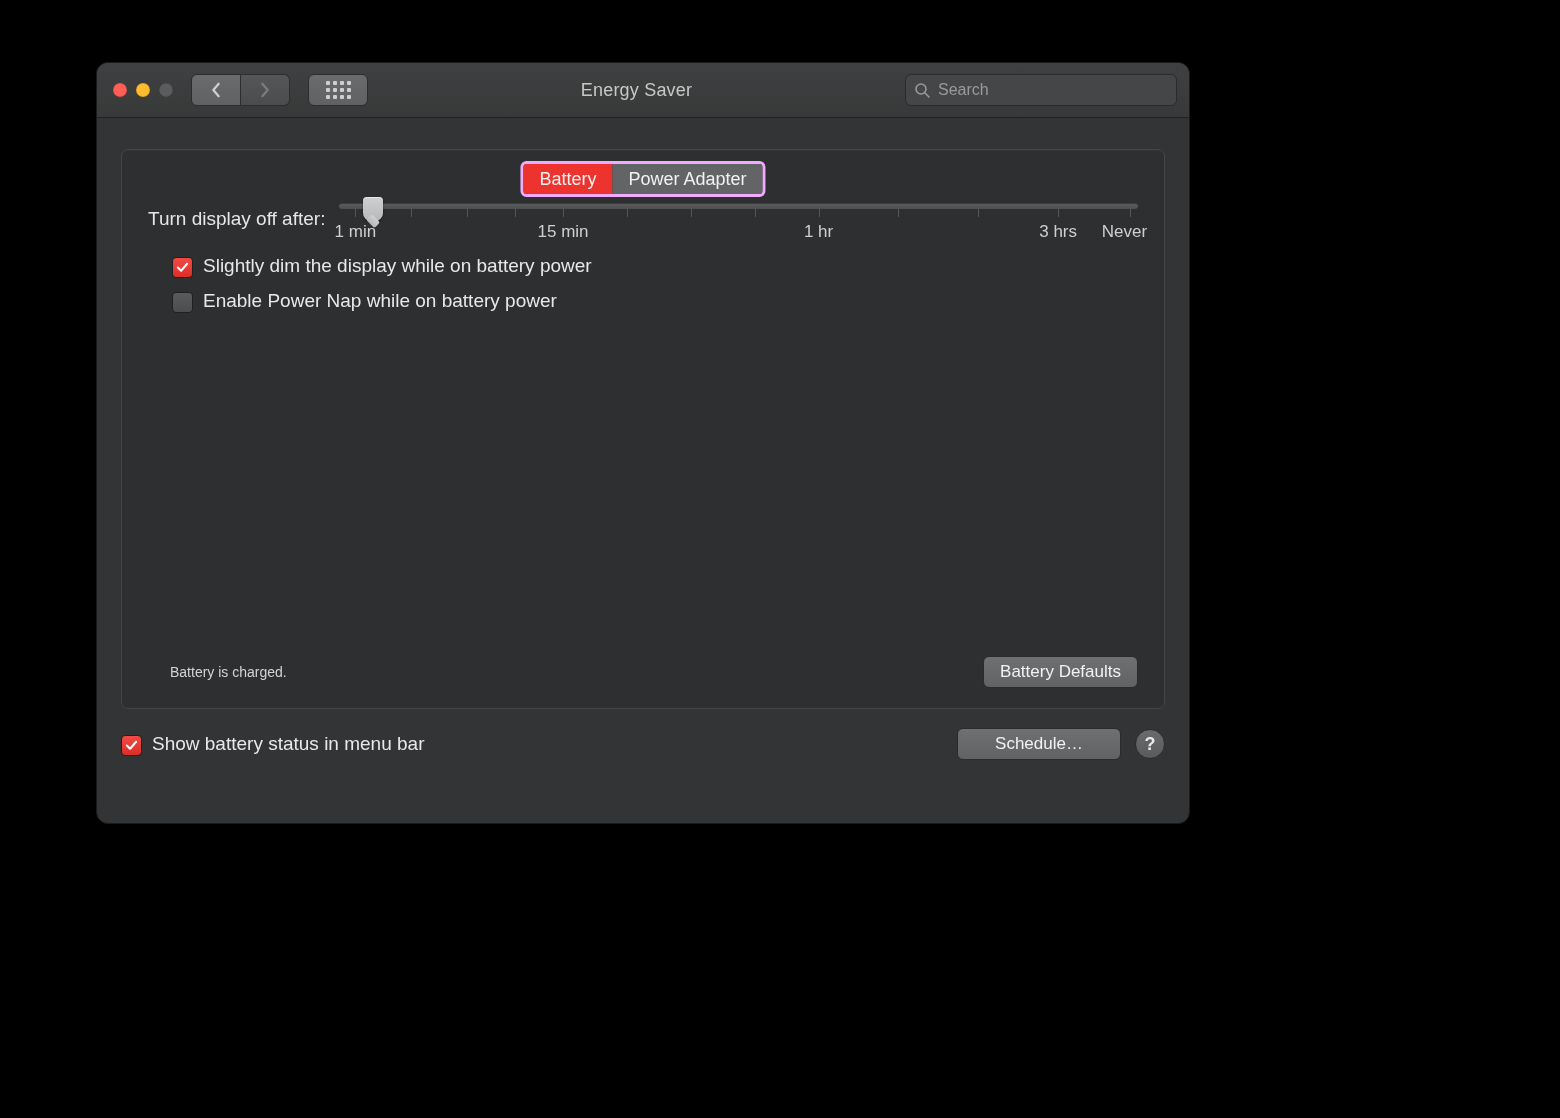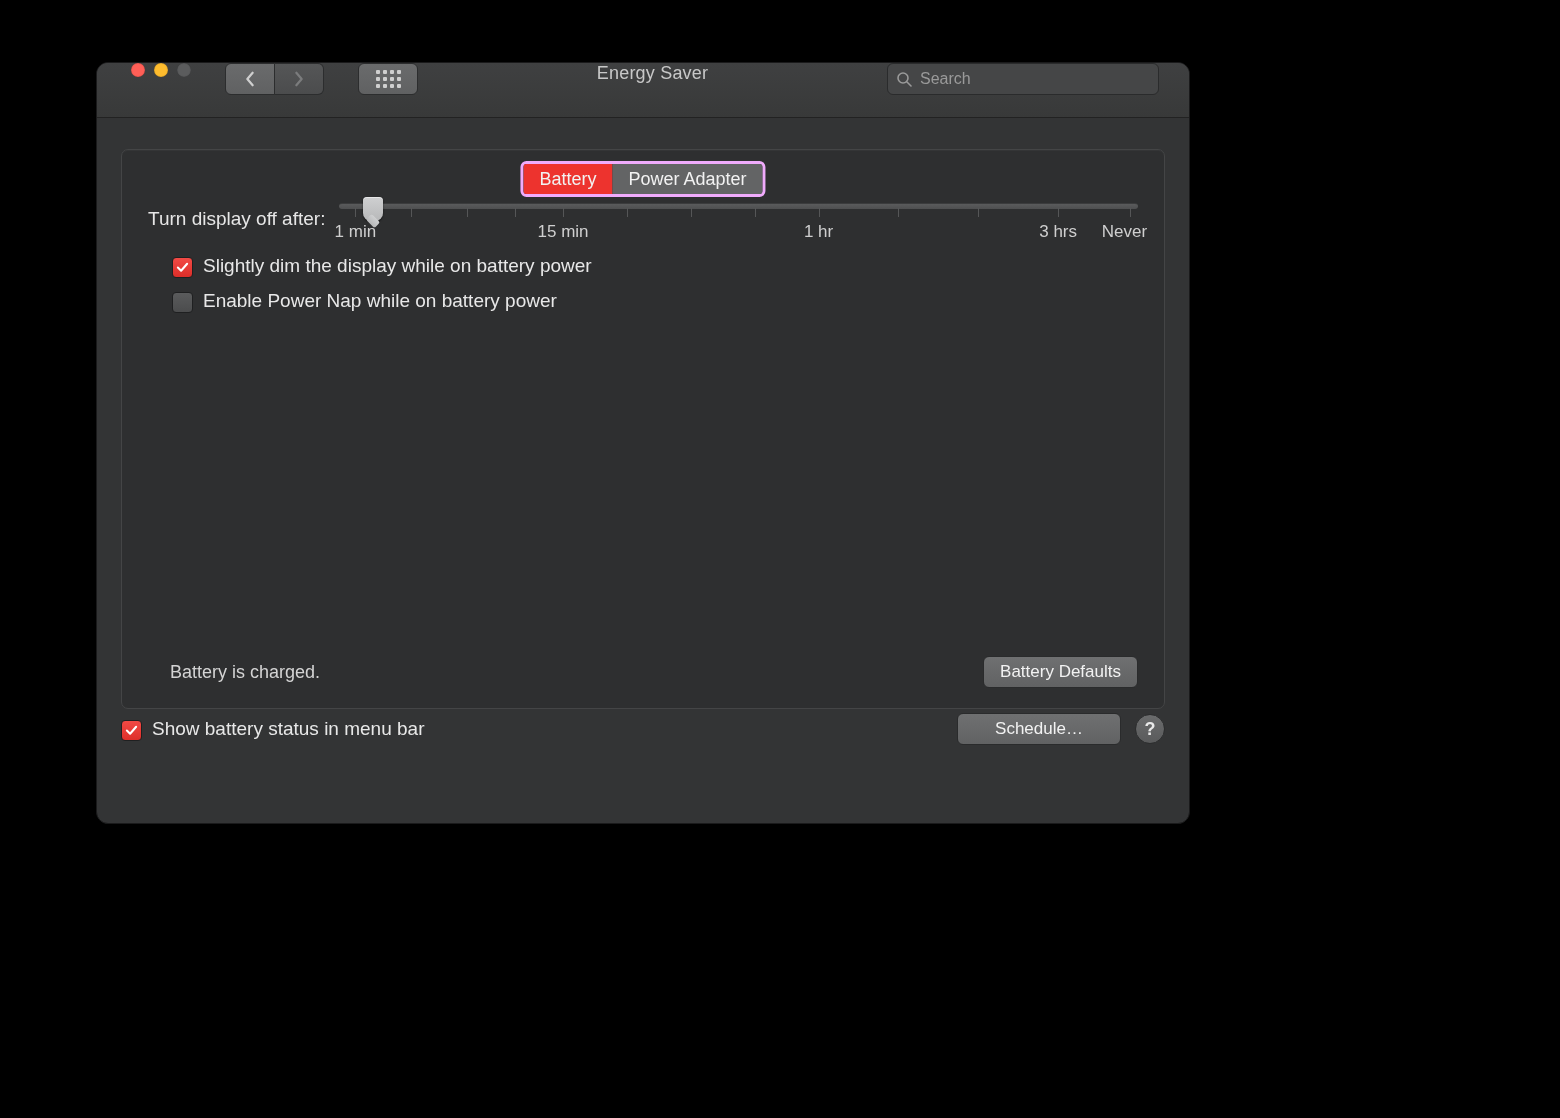--- a/index.html
+++ b/index.html
@@ -21,21 +21,21 @@
     --tick:#555657;
   }
   html,body{margin:0;padding:0;background:var(--bg);width:1560px;height:1118px;font-family:-apple-system,BlinkMacSystemFont,"Helvetica Neue",Arial,sans-serif;color:var(--text);font-size:18px;-webkit-font-smoothing:antialiased}
   .window{
     position:absolute;left:96px;top:62px;width:1092px;height:760px;
     background:var(--panel);border:1px solid var(--panel-border);border-radius:12px;
     box-shadow:0 30px 60px rgba(0,0,0,.6),0 0 0 1px rgba(0,0,0,.6);
     overflow:hidden;
   }
   
-  .toolbar{height:54px;display:flex;align-items:flex-start;padding:0 30px;gap:24px;background:linear-gradient(#3f4041,#383939);border-bottom:1px solid #222}
+  .toolbar{height:54px;display:flex;align-items:center;padding:0 12px;gap:8px;background:linear-gradient(#3f4041,#383939);border-bottom:1px solid #222}
   .traffic{display:flex;gap:9px;margin-left:4px}
   .dot{width:14px;height:14px;border-radius:50%;box-shadow:inset 0 0 1px rgba(0,0,0,.5)}
   .dot.red{background:#ff5f57}
   .dot.yellow{background:#febc2e}
   .dot.gray{background:#5b5c5d}
   .navbtns{display:flex;margin-left:10px}
   .nvbtn{width:48px;height:30px;background:linear-gradient(#6a6b6c,#606162);display:flex;align-items:center;justify-content:center;border:1px solid #2c2d2e}
   .nvbtn:first-child{border-radius:6px 0 0 6px}
   .nvbtn:last-child{border-radius:0 6px 6px 0;border-left:none;background:linear-gradient(#555657,#4b4c4d)}
   .nvbtn svg{width:12px;height:16px}
@@ -78,24 +78,24 @@
   .checks{margin:12px 0 0 24px}
   .check-row{display:flex;align-items:flex-start;gap:10px;margin-bottom:12px}
   .cb{flex:0 0 auto;width:19px;height:19px;border-radius:4px;border:1px solid #1f2021;display:flex;align-items:center;justify-content:center;margin-top:2px}
   .cb.checked{background:linear-gradient(#f24a45,#dd2e29)}
   .cb.unchecked{background:linear-gradient(#5a5b5c,#4b4c4d)}
   .cb svg{width:13px;height:13px}
   .clabel{font-size:19px;color:#e8e8e8}
   .hint{color:#c1c1c1;font-size:17px;margin:-6px 0 0 29px}
 
   .bottom-row{position:absolute;left:26px;right:26px;bottom:20px;display:flex;align-items:center;justify-content:space-between}
-  .status{color:#d4d4d4;font-size:18px;margin-left:22px}
+  .status{color:#d4d4d4;font-size:14px;margin-left:22px}
   .btn{height:30px;padding:0 16px;border-radius:6px;background:linear-gradient(#6f7071,#616263);border:1px solid #2a2b2c;color:#f2f2f2;font-size:17px;display:flex;align-items:center}
 
-  .footer{display:flex;align-items:center;justify-content:space-between;margin-top:4px}
+  .footer{display:flex;align-items:center;justify-content:space-between;margin-top:19px}
   .footer .left{display:flex;align-items:center;gap:10px}
   .help{width:28px;height:28px;border-radius:50%;background:linear-gradient(#6a6b6c,#5a5b5c);border:1px solid #2c2d2e;display:flex;align-items:center;justify-content:center;color:#e9e9e9;font-weight:600;margin-left:14px;font-size:18px}
   .foot-right{display:flex;align-items:center}
 </style>
 </head>
 <body>
 
 <div class="window">
 
   <div class="toolbar">

